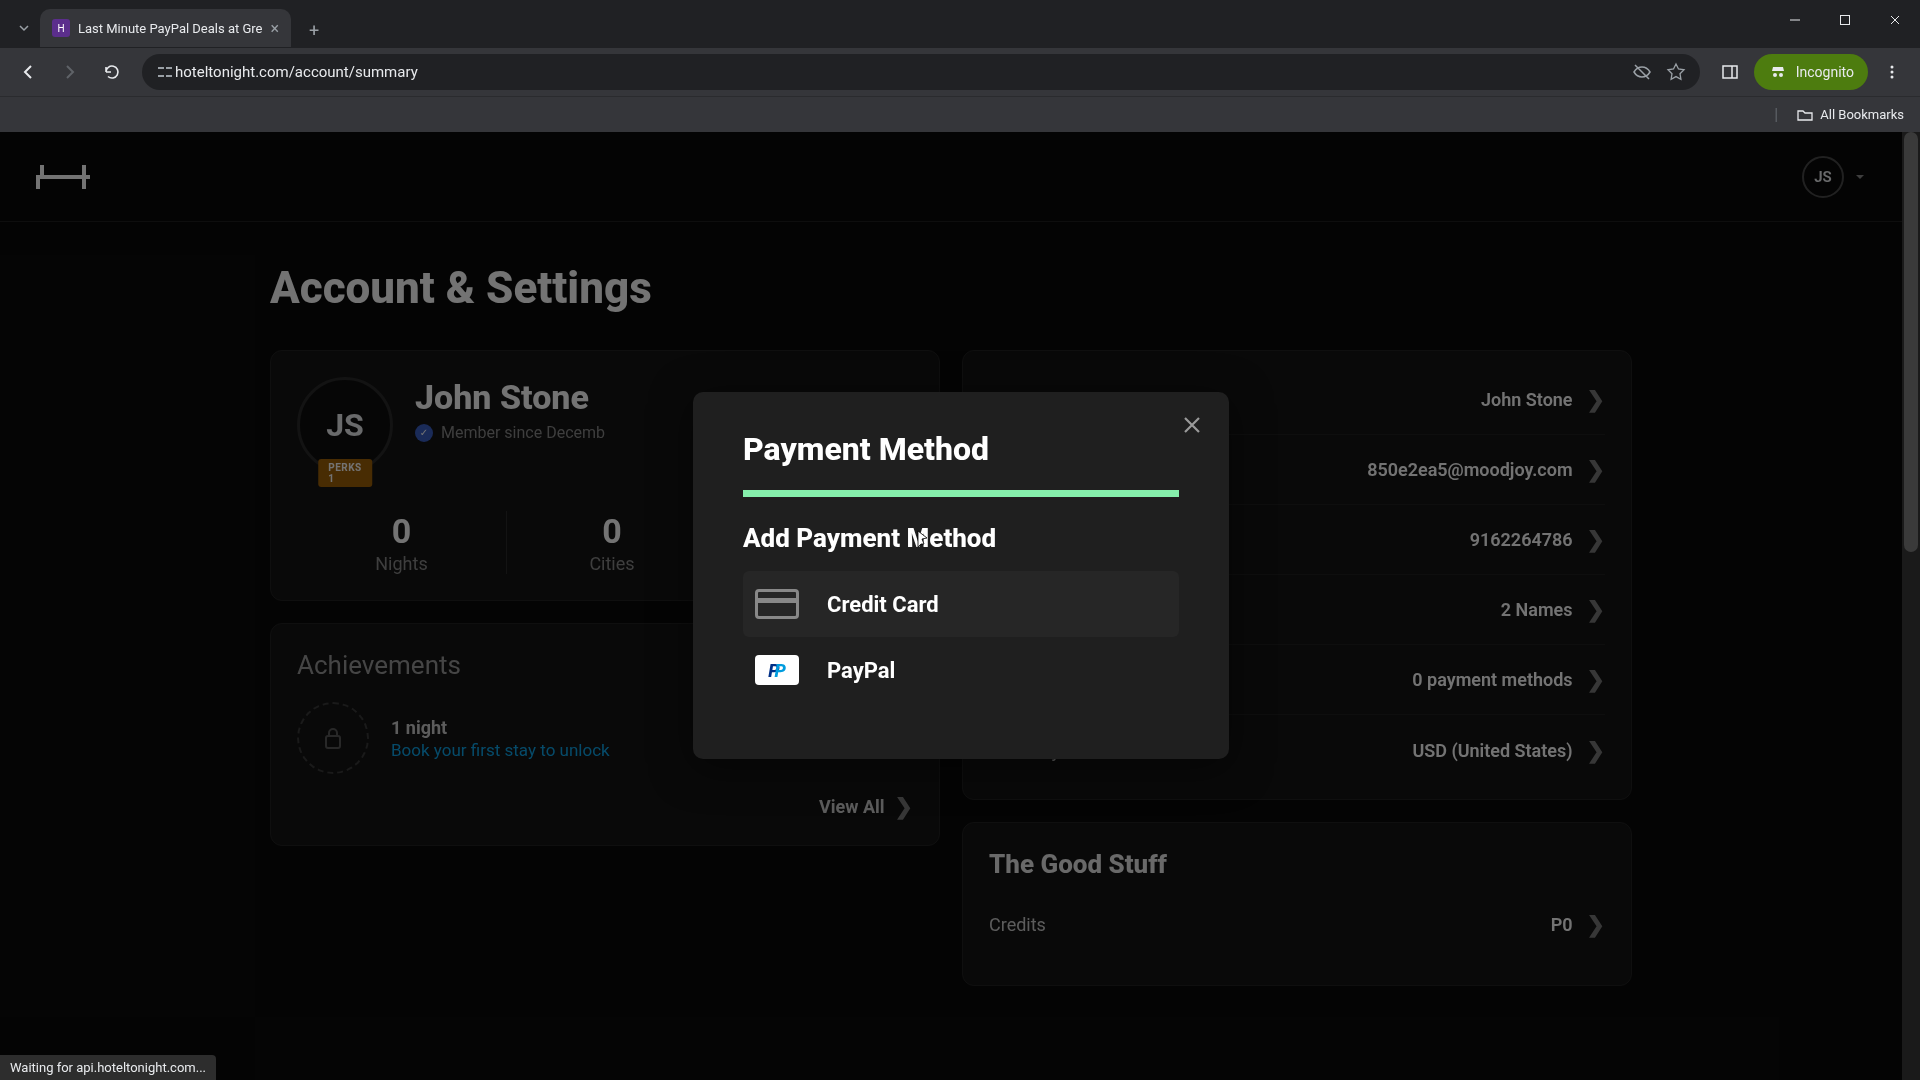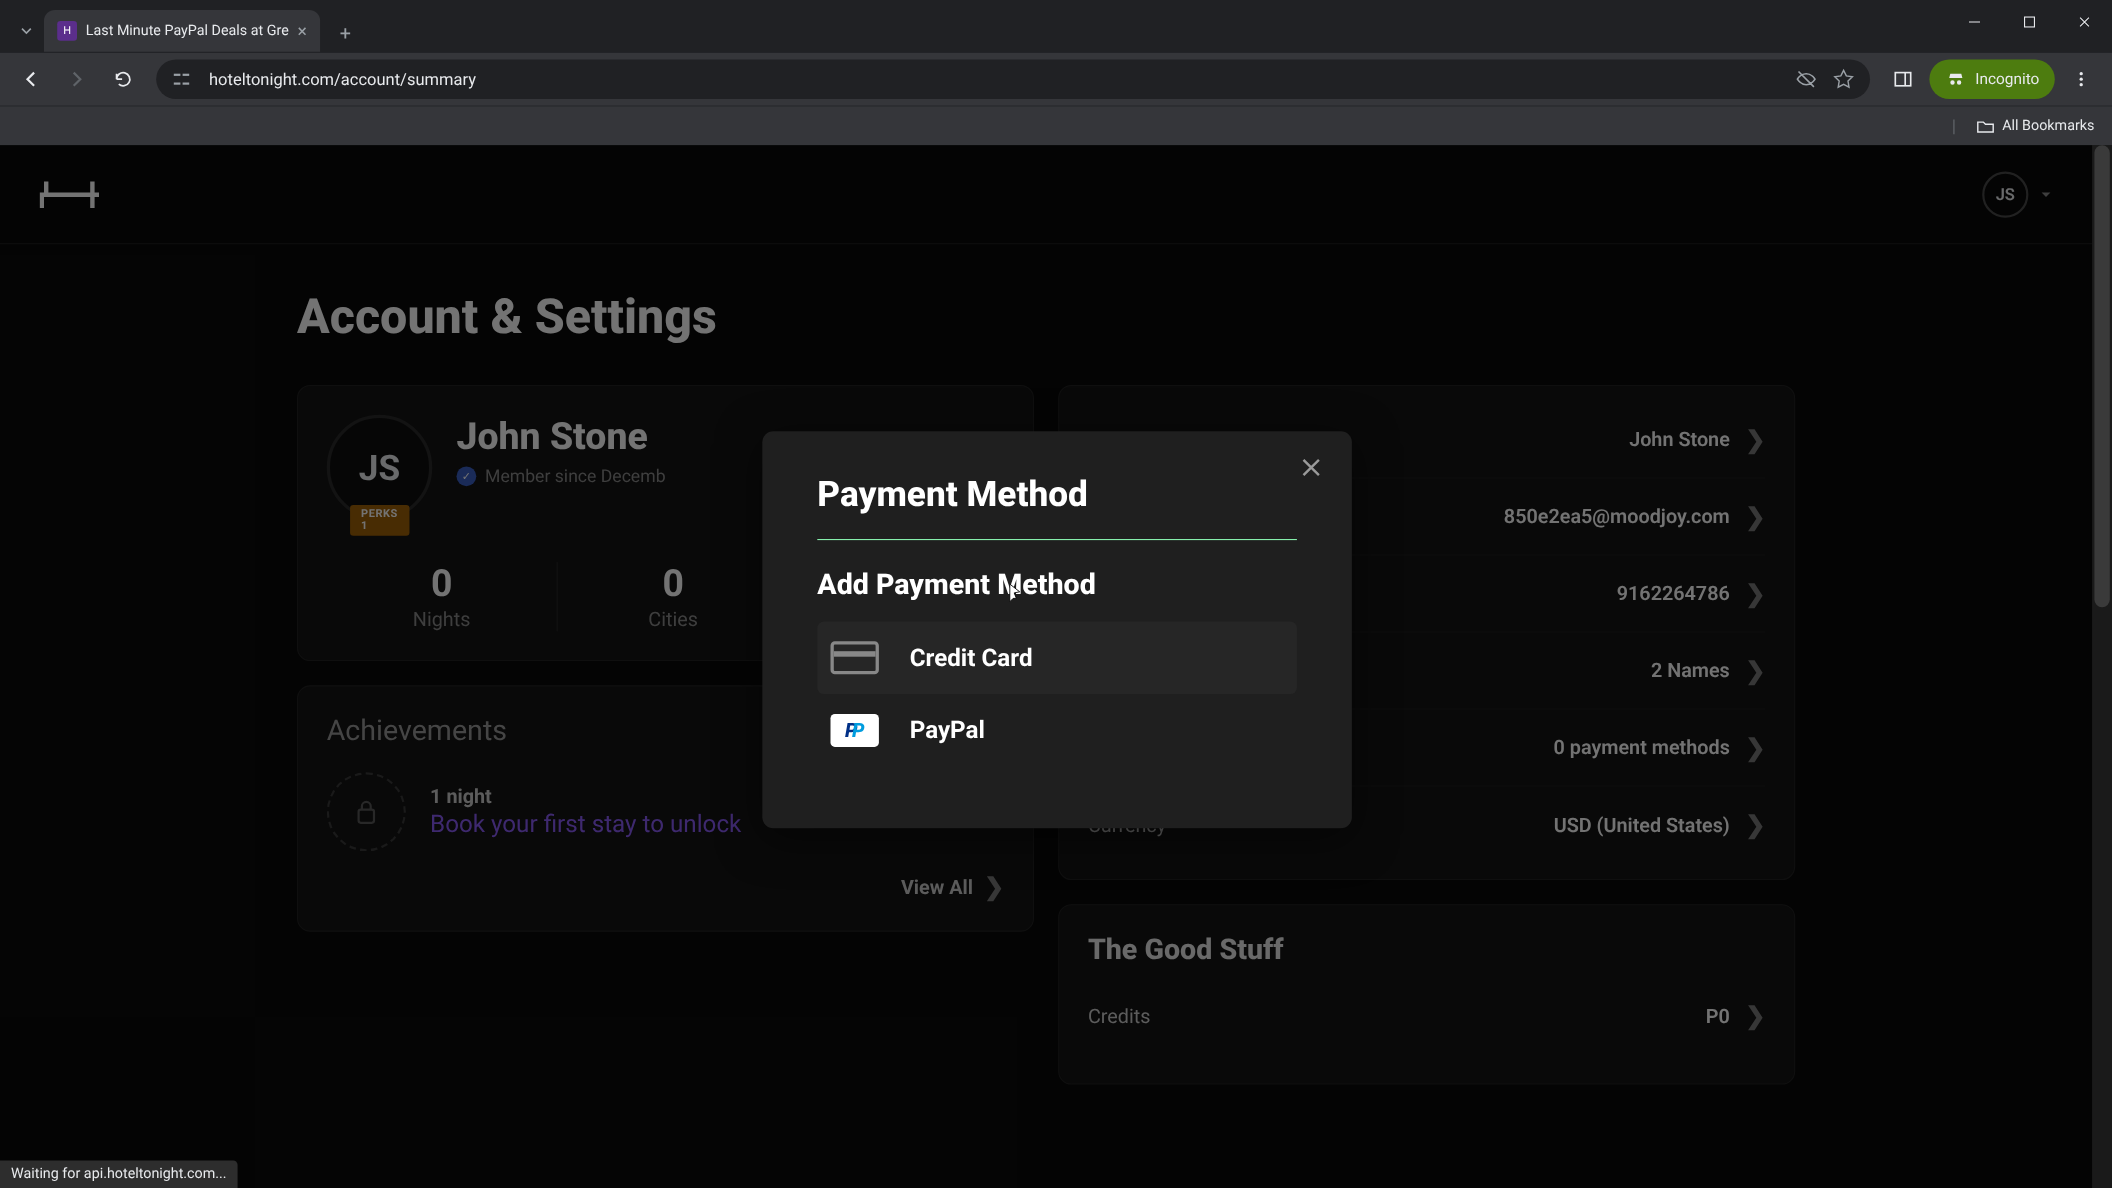--- a/index.html
+++ b/index.html
@@ -10,21 +10,21 @@
 .tab{display:flex;align-items:center;background:#35363a;height:38px;border-radius:10px 10px 0 0;padding:0 12px;margin-top:8px;gap:8px;min-width:240px}
 .tab-favicon{width:18px;height:18px;background:#5b2e8c;border-radius:3px;display:flex;align-items:center;justify-content:center;color:#fff;font-size:10px}
 .tab-title{color:#e8eaed;font-size:13px;flex:1;overflow:hidden;text-overflow:ellipsis;white-space:nowrap}
 .tab-close{color:#9aa0a6;font-size:16px;cursor:pointer}
 .new-tab{width:30px;height:30px;display:flex;align-items:center;justify-content:center;color:#9aa0a6;font-size:18px;margin-top:12px;margin-left:8px}
 .window-controls{margin-left:auto;display:flex;height:40px}
 .win-btn{width:50px;display:flex;align-items:center;justify-content:center;color:#e8eaed}
 .toolbar{height:48px;background:#35363a;display:flex;align-items:center;padding:0 10px;gap:6px}
 .nav-btn{width:36px;height:36px;display:flex;align-items:center;justify-content:center;color:#9aa0a6;border-radius:50%}
 .nav-btn.disabled{color:#5f6368}
-.url-bar{flex:1;height:36px;background:#202124;border-radius:18px;display:flex;align-items:center;padding:0 14px;gap:16px;margin:0 6px}
+.url-bar{flex:1;height:36px;background:#202124;border-radius:18px;display:flex;align-items:center;padding:0 14px;gap:1px;margin:0 6px}
 .url-icon{color:#9aa0a6}
 .url-text{color:#e8eaed;font-size:15px}
 .incognito-badge{display:flex;align-items:center;gap:8px;background:#4d7c0f;border-radius:18px;height:36px;padding:0 14px;color:#e8eaed;font-size:14px}
 .bookmark-bar{height:36px;background:#35363a;border-top:1px solid #2a2b2e;display:flex;align-items:center;justify-content:flex-end;padding:0 16px}
 .bookmark-item{display:flex;align-items:center;gap:6px;color:#e8eaed;font-size:13px}
 .page{position:absolute;top:132px;left:0;right:18px;bottom:0;background:#0a0a0a;overflow:hidden}
 .page-scrim{position:absolute;inset:0;background:rgba(0,0,0,0.55);z-index:5}
 .site-header{height:90px;display:flex;align-items:center;justify-content:space-between;padding:0 36px;border-bottom:1px solid #1f1f1f}
 .logo{color:#fff}
 .user-menu{display:flex;align-items:center;gap:10px}
@@ -44,34 +44,34 @@
 .stats{display:flex;margin-top:38px}
 .stat{flex:0 0 210px;text-align:center;border-right:1px solid #2a2a2a}
 .stat:last-child{border:none}
 .stat-num{color:#fff;font-size:34px;font-weight:700}
 .stat-label{color:#8a8a8a;font-size:18px;margin-top:2px}
 .achievements-card{width:670px}
 .section-title{color:#9a9a9a;font-size:26px;font-weight:400;margin-bottom:22px}
 .ach-row{display:flex;align-items:center;gap:22px}
 .ach-icon{width:72px;height:72px;border:2px dashed #3a3a3a;border-radius:50%;display:flex;align-items:center;justify-content:center;color:#5a5a5a}
 .ach-title{color:#ccc;font-size:18px;font-weight:700}
-.ach-sub{color:#8b5cf6;font-size:22px;margin-top:2px}
+.ach-sub{color:#0ea5e9;font-size:17px;margin-top:2px}
 .view-all{display:flex;justify-content:flex-end;margin-top:20px}
 .view-all-btn{color:#ccc;font-size:18px;font-weight:700;display:flex;align-items:center;gap:10px}
 .settings-card{width:670px;padding:14px 26px}
 .setting-row{display:flex;justify-content:space-between;align-items:center;height:70px;border-bottom:1px solid #1f1f1f}
 .setting-row:last-child{border:none}
 .setting-label{color:#ccc;font-size:18px}
 .setting-value{color:#fff;font-size:18px;font-weight:600;display:flex;align-items:center;gap:14px}
 .chev{color:#7a7a7a;font-size:22px}
 .good-stuff-card{width:670px}
 .good-title{color:#e8e8e8;font-size:26px;font-weight:800;margin-bottom:10px}
 .modal{position:absolute;left:693px;top:260px;width:536px;background:#1f1f1f;border-radius:10px;z-index:10;padding:38px 50px 56px;box-shadow:0 8px 40px rgba(0,0,0,0.5)}
 .modal-close{position:absolute;top:22px;right:26px;color:#9a9a9a;font-size:26px;cursor:pointer}
-.modal-title{color:#fff;font-size:32px;font-weight:800;padding-bottom:22px;border-bottom:1px solid #86efac}
+.modal-title{color:#fff;font-size:32px;font-weight:800;padding-bottom:22px;border-bottom:7px solid #86efac}
 .modal-subtitle{color:#fff;font-size:26px;font-weight:800;margin-top:26px;margin-bottom:18px}
 .pm-option{display:flex;align-items:center;gap:26px;padding:16px 10px;border-radius:6px;cursor:pointer}
 .pm-option.hover{background:#262626}
 .pm-icon{width:48px;height:34px;display:flex;align-items:center;justify-content:center}
 .cc-icon{border:3px solid #888;border-radius:4px;width:44px;height:30px;position:relative}
 .cc-icon::after{content:"";position:absolute;left:0;right:0;top:6px;height:5px;background:#888}
 .pp-icon{background:#fff;border-radius:4px;width:44px;height:30px;display:flex;align-items:center;justify-content:center;font-weight:800;font-style:italic}
 .pp-p1{color:#003087;font-size:18px}
 .pp-p2{color:#009cde;font-size:18px;margin-left:-5px}
 .pm-label{color:#fff;font-size:22px;font-weight:700}

